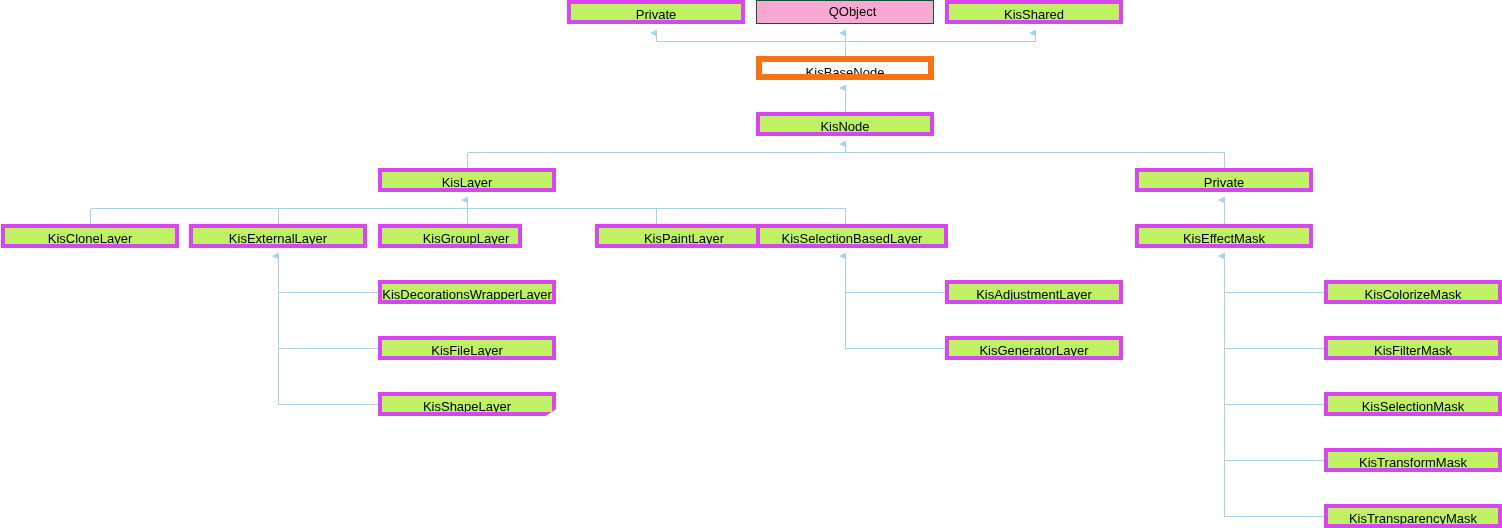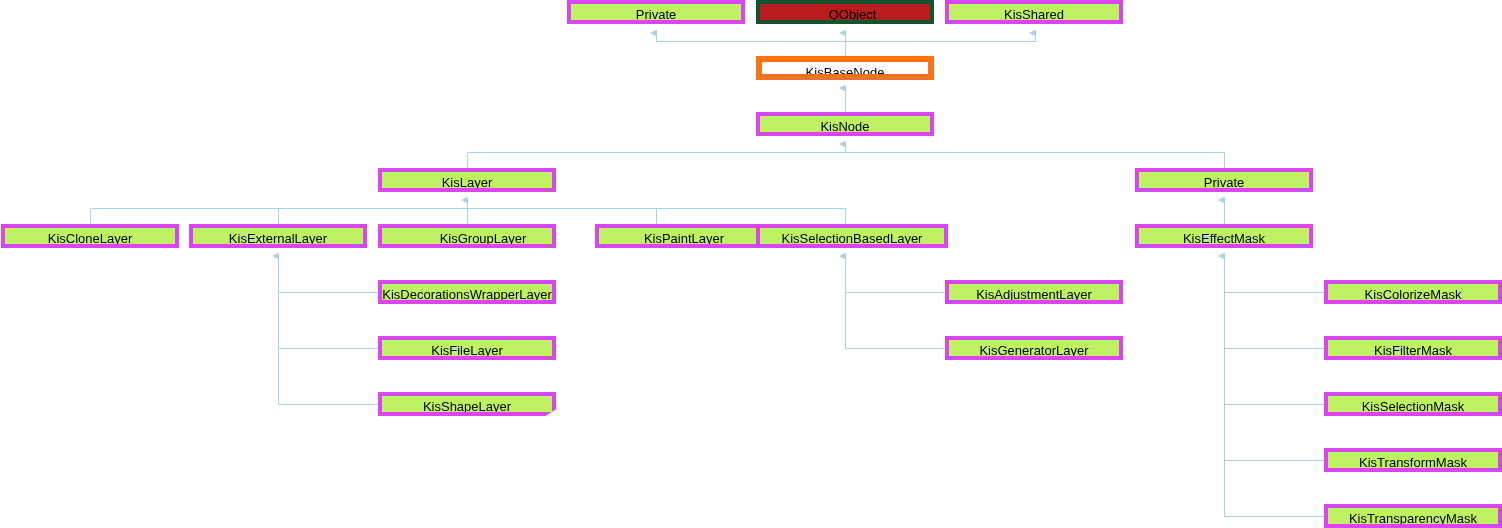--- a/index.html
+++ b/index.html
@@ -34,22 +34,22 @@
     text-align: center;
     font-size: 13px;
     color: #000000;
     white-space: nowrap;
     overflow: hidden;
     border: 4px solid #d946ef;
     background: #bef264;
     z-index: 5;
   }
   .node.root {
-    border: 4px solid #14532d;
-    background: #b91c1c;
+    border: 1px solid #14532d;
+    background: #f9a8d4;
     padding-left: 15px;
   }
   .node.current {
     border: 6px solid #f97316;
     background: #ffffff;
   }
   .node.folded {
     
     clip-path: polygon(0 0, 100% 0, 100% 72%, 94% 100%, 0 100%);
   }
@@ -150,21 +150,21 @@
       </div>
       <div class="node" style="left: 1135px; top: 168px; width: 178px;">
         <span class="label">Private</span>
       </div>
       <div class="node" style="left: 1px; top: 224px; width: 178px;">
         <span class="label">KisCloneLayer</span>
       </div>
       <div class="node" style="left: 189px; top: 224px; width: 178px;">
         <span class="label">KisExternalLayer</span>
       </div>
-      <div class="node" style="left: 378px; top: 224px; width: 178px; padding-left: 32px;">
+      <div class="node" style="left: 378px; top: 224px; width: 144px; padding-left: 32px;">
         <span class="label">KisGroupLayer</span>
       </div>
       <div class="node" style="left: 567px; top: 224px; width: 178px; margin-left: 28px;">
         <span class="label">KisPaintLayer</span>
       </div>
       <div class="node" style="left: 756px; top: 224px; width: 192px;">
         <span class="label">KisSelectionBasedLayer</span>
       </div>
       <div class="node" style="left: 1135px; top: 224px; width: 178px;">
         <span class="label">KisEffectMask</span>

